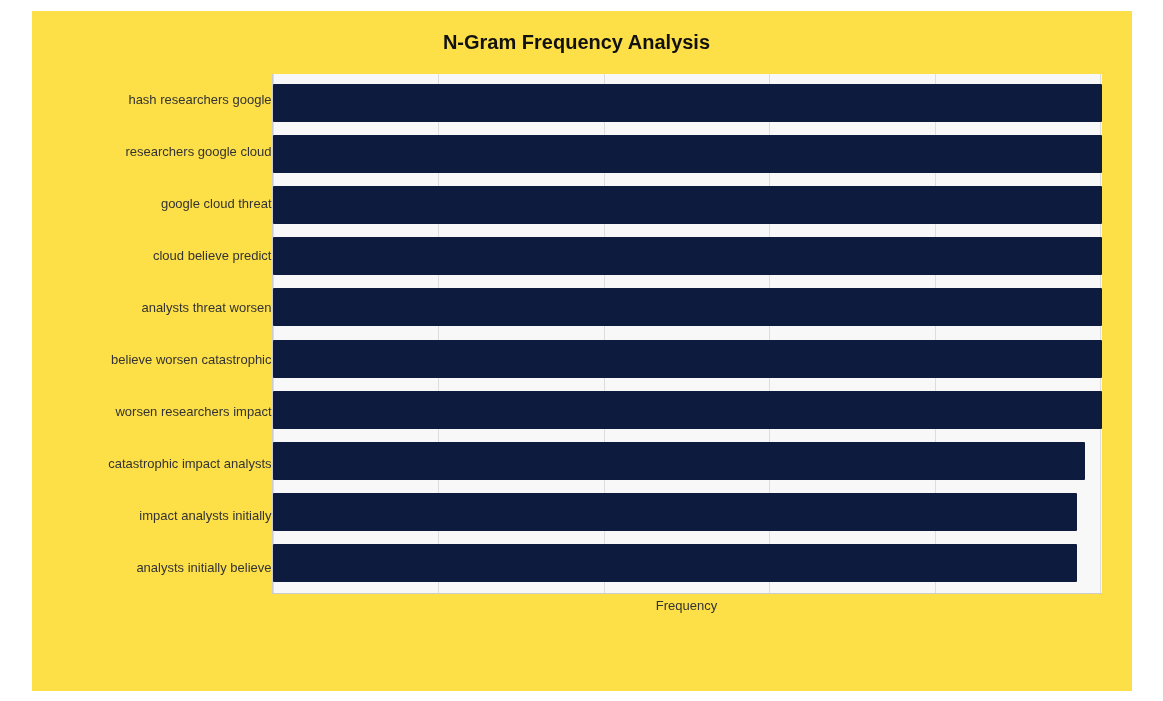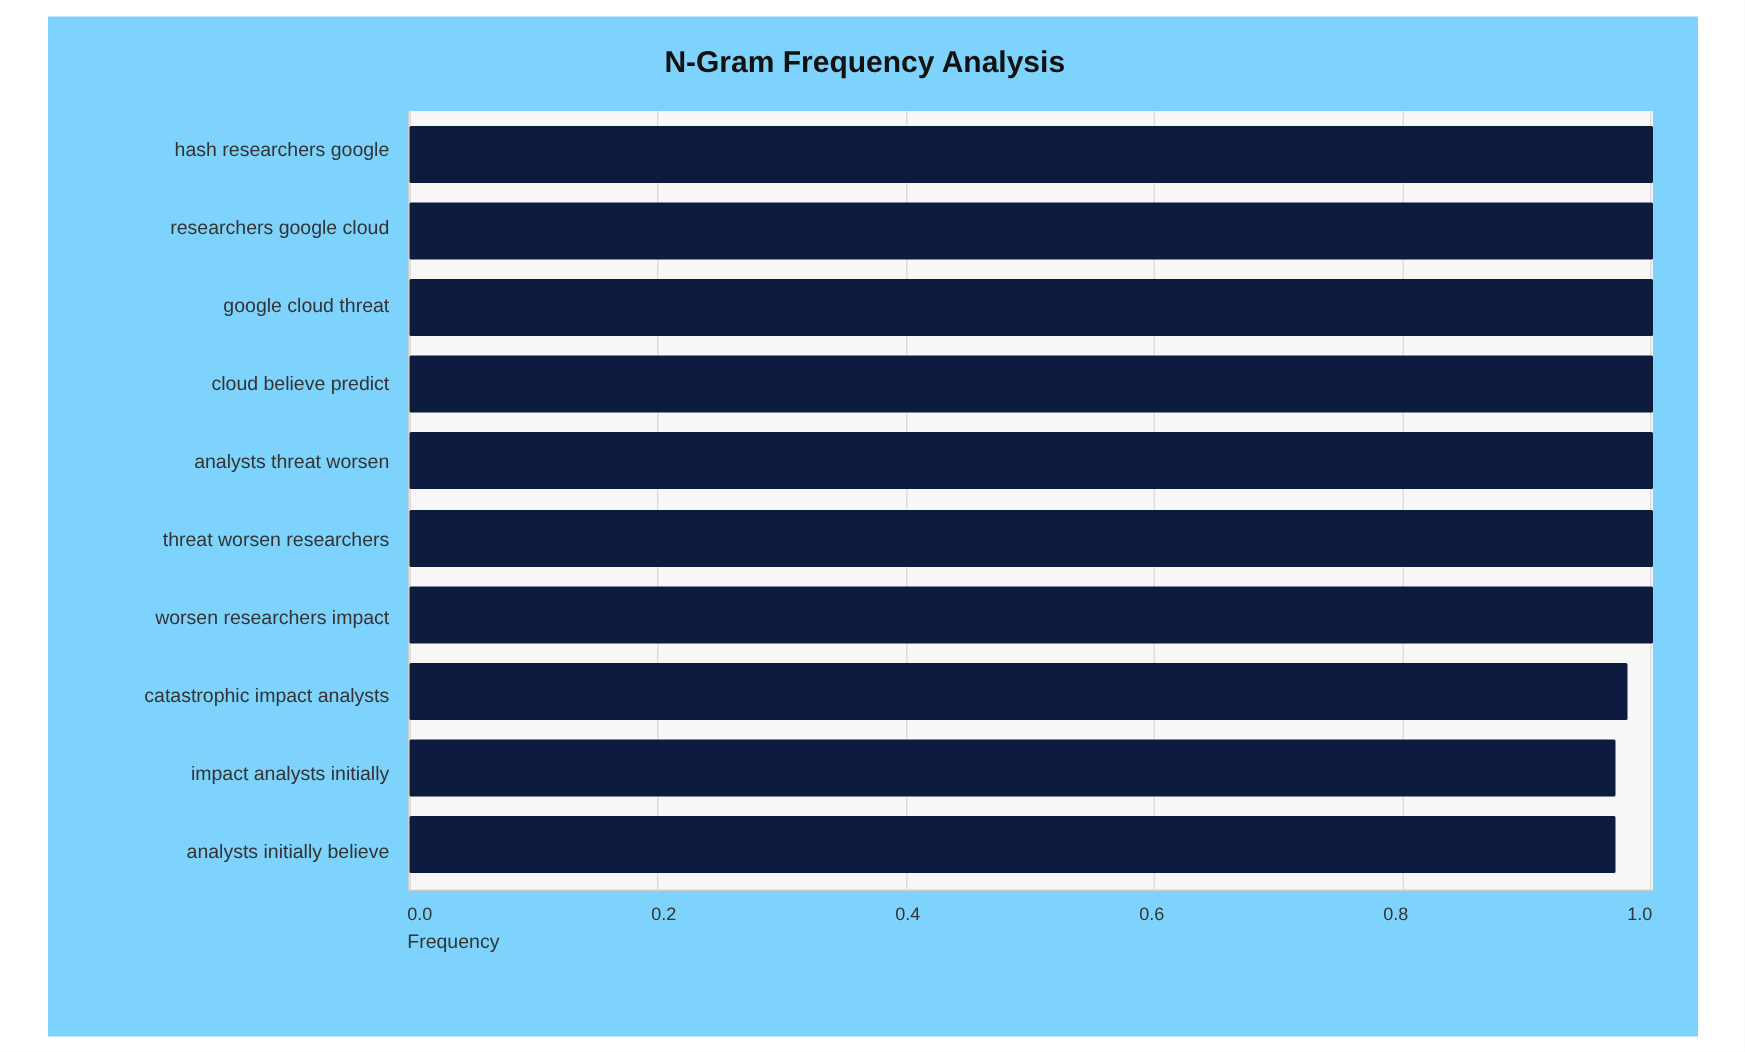--- a/index.html
+++ b/index.html
@@ -8,42 +8,42 @@
       font-family: Arial, sans-serif;
       width: 1163px;
       height: 701px;
       display: flex;
       align-items: center;
       justify-content: center;
     }
     .chart-container {
       width: 1100px;
       height: 680px;
-      background: #7dd3fc;
+      background: #fde047;
       padding: 20px 30px 60px 20px;
       position: relative;
     }
     .chart-title {
       text-align: center;
       font-size: 20px;
       font-weight: bold;
       color: #111;
       margin-bottom: 20px;
     }
     .chart-area {
       display: flex;
       width: 100%;
       height: calc(100% - 80px);
     }
     .y-labels {
       display: flex;
       flex-direction: column;
       justify-content: space-around;
       align-items: flex-end;
-      padding-right: 12px;
+      padding-right: 0;
       width: 220px;
       flex-shrink: 0;
     }
     .y-label {
       font-size: 13px;
       color: #333;
       line-height: 1;
     }
     .plot-area {
       flex: 1;
@@ -85,39 +85,40 @@
       padding-left: 220px;
       padding-right: 0px;
       margin-top: 8px;
     }
     .x-tick {
       font-size: 12px;
       color: #333;
       text-align: center;
     }
     .x-axis-label {
+      text-align: center;
       font-size: 13px;
       color: #333;
       margin-top: 4px;
       padding-left: 220px;
     }
   </style>
 </head>
 <body>
 
 <div class="chart-container">
   <div class="chart-title">N-Gram Frequency Analysis</div>
   <div class="chart-area">
     <div class="y-labels" id="y-labels">
         <div class="y-label">hash researchers google</div>
         <div class="y-label">researchers google cloud</div>
         <div class="y-label">google cloud threat</div>
         <div class="y-label">cloud believe predict</div>
         <div class="y-label">analysts threat worsen</div>
-        <div class="y-label">threat worsen researchers</div>
+        <div class="y-label">believe worsen catastrophic</div>
         <div class="y-label">worsen researchers impact</div>
         <div class="y-label">catastrophic impact analysts</div>
         <div class="y-label">impact analysts initially</div>
         <div class="y-label">analysts initially believe</div>
       </div>
     <div class="plot-area">
       <div class="grid-lines">
         <div class="grid-line"></div>
         <div class="grid-line"></div>
         <div class="grid-line"></div>
@@ -152,22 +153,14 @@
           </div>
           <div class="bar-row">
             <div class="bar" style="width: 97%; background: rgb(13, 27, 62);"></div>
           </div>
           <div class="bar-row">
             <div class="bar" style="width: 97%; background: rgb(13, 27, 62);"></div>
           </div>
         </div>
     </div>
   </div>
-  <div class="x-axis" id="x-ticks">
-      <span class="x-tick">0.0</span>
-      <span class="x-tick">0.2</span>
-      <span class="x-tick">0.4</span>
-      <span class="x-tick">0.6</span>
-      <span class="x-tick">0.8</span>
-      <span class="x-tick">1.0</span>
-    </div>
   <div class="x-axis-label">Frequency</div>
 </div>
 
 </body></html>

